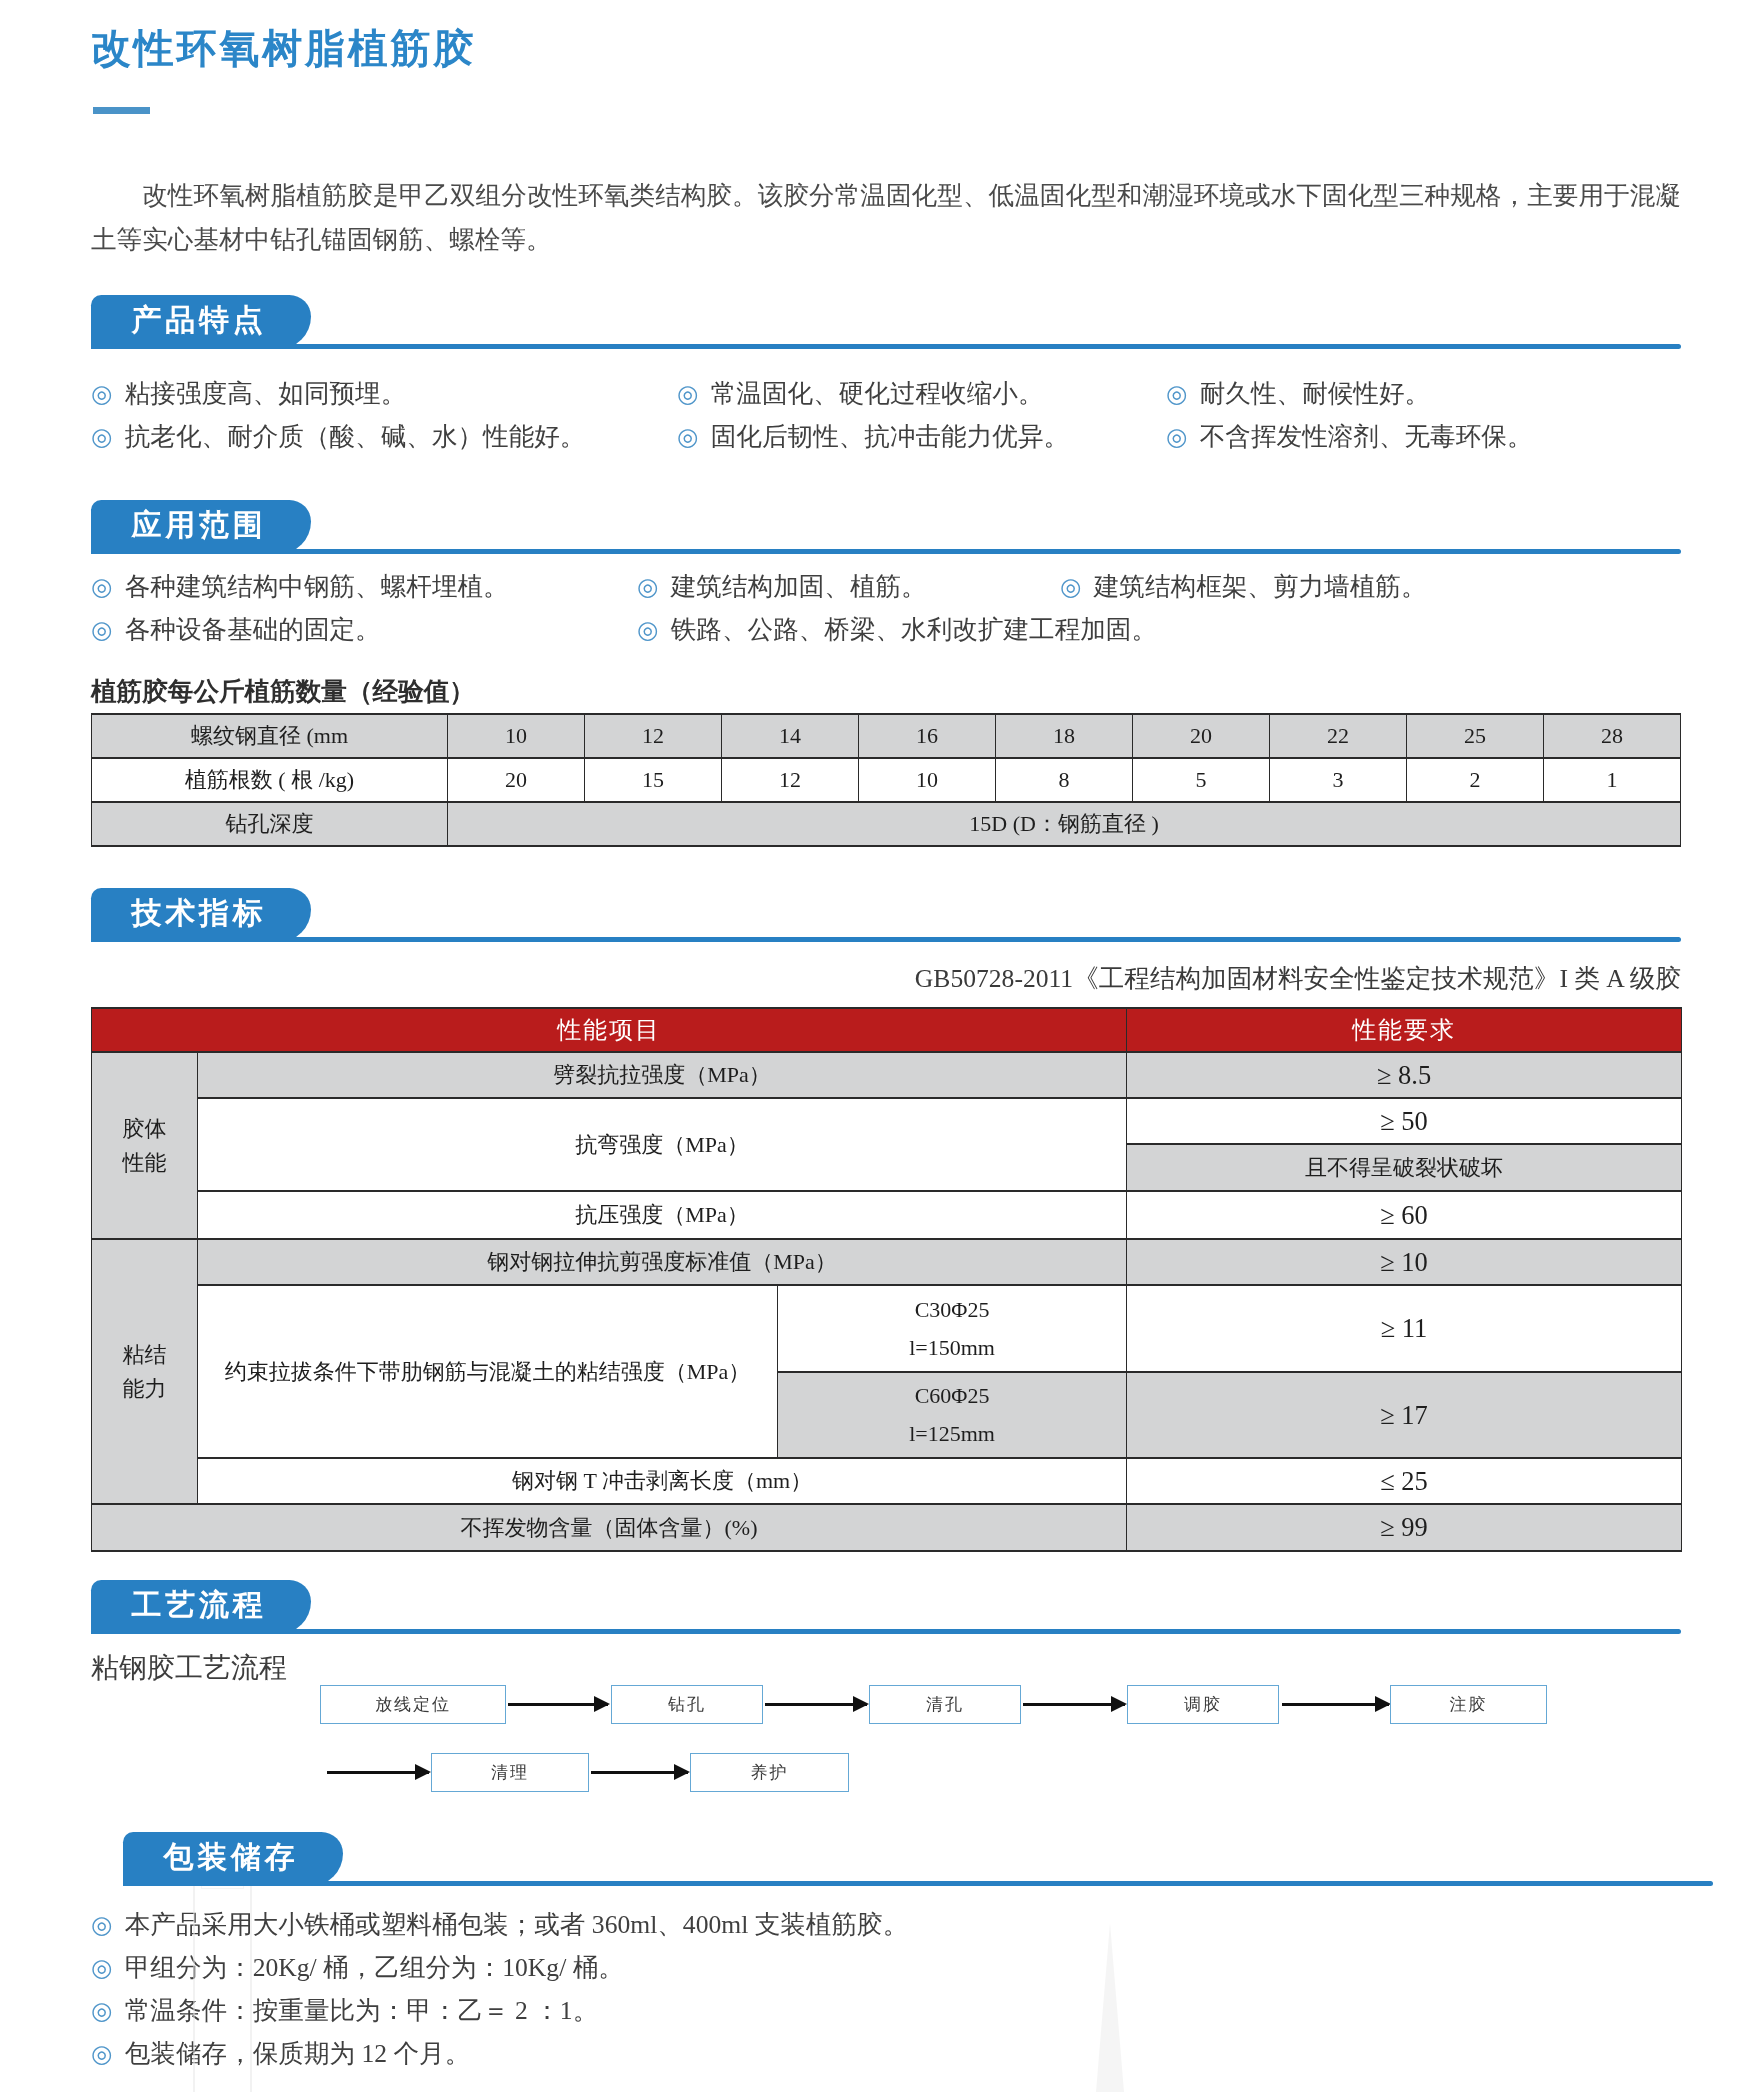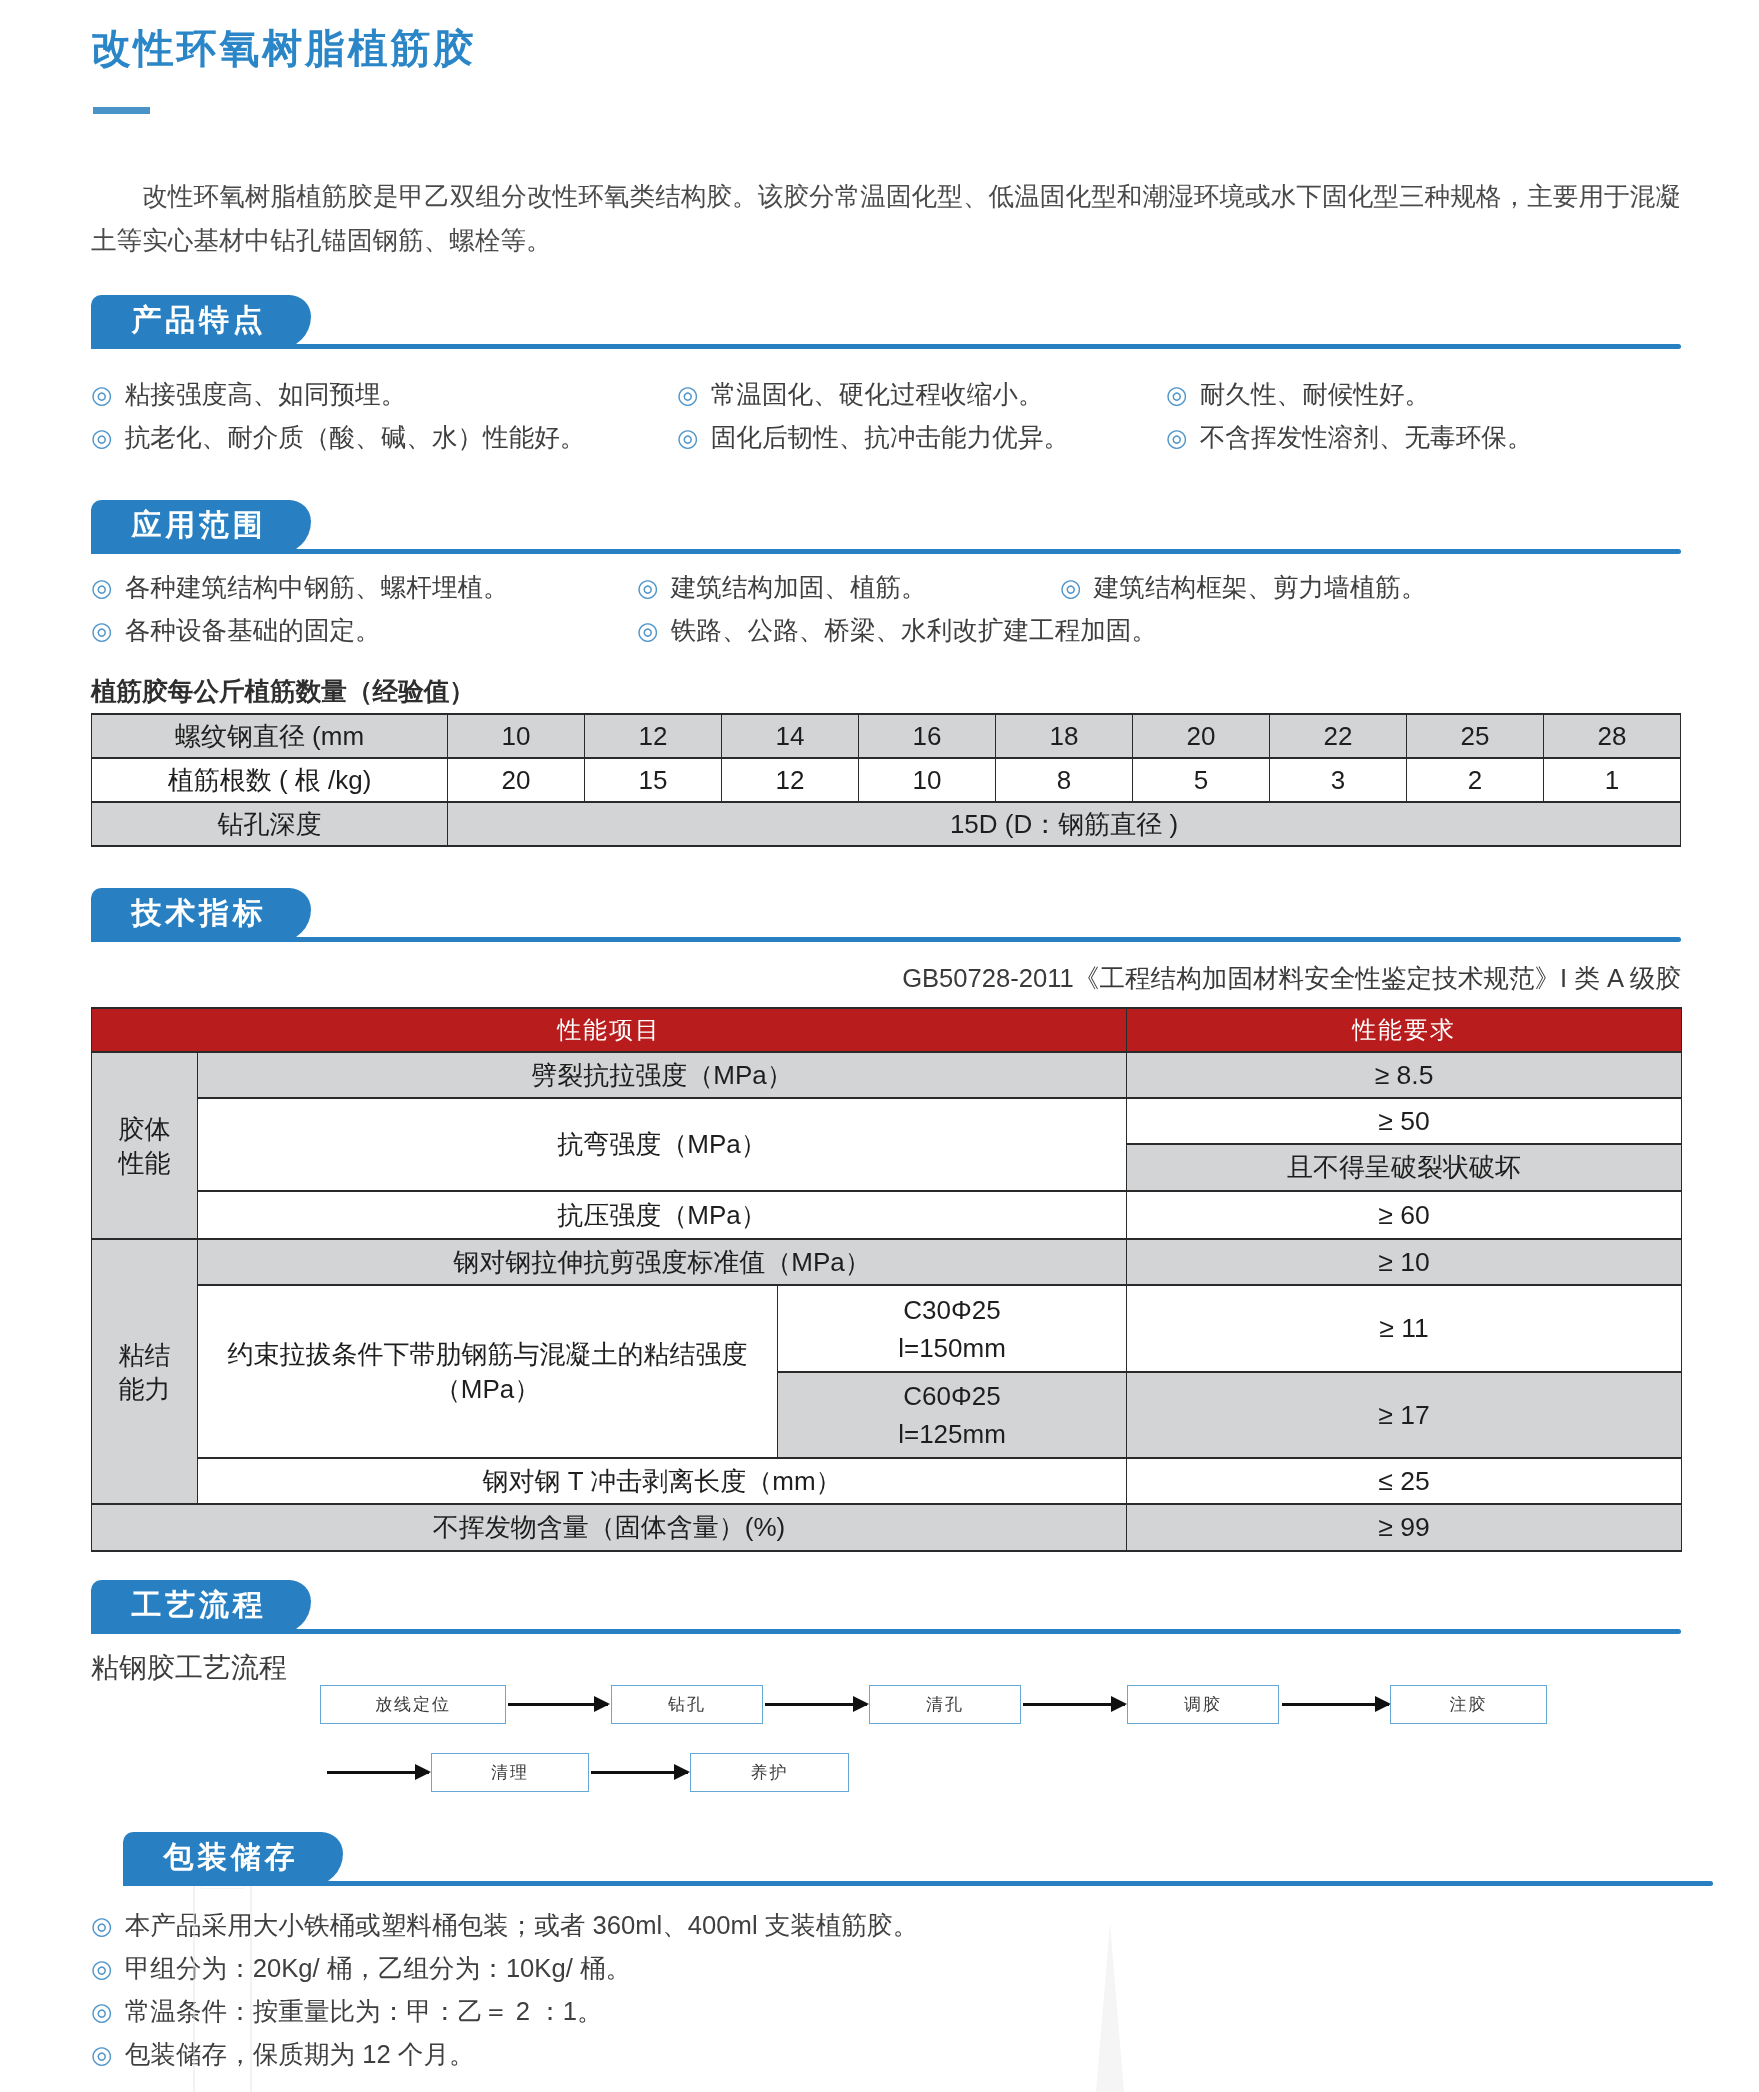--- a/index.html
+++ b/index.html
@@ -1,17 +1,17 @@
 <!DOCTYPE html>
 <html style="font-size:15px"><head>
 <meta charset="utf-8">
 <style>
   html,body{margin:0;padding:0;background:#fff;}
   .page{position:relative;width:1759px;height:2092px;background:#ffffff;overflow:hidden;
-        font-family:Liberation Sans, sans-serif;}
+        font-family:Liberation Serif, serif;}
   .content{position:absolute;left:91px;top:0;width:1590px;height:100%;}
 
   .doc-title{position:absolute;left:0;top:21px;font-size:40px;font-weight:bold;
              color:#2b86c8;letter-spacing:2.8px;}
   .title-dash{position:absolute;left:1.9px;top:107px;width:57px;height:6.6px;background:#4a93c8;}
 
   .intro{position:absolute;left:0;top:174px;width:1590px;font-size:25.6px;line-height:44px;
          color:#4a4a4a;text-indent:2em;text-align:justify;}
 
   .sec-head{position:absolute;left:0;width:1590px;height:55px;}
@@ -24,21 +24,21 @@
   .bullet-grid{position:absolute;left:0;display:grid;width:1590px;}
   .features{top:375px;grid-template-columns:586px 489px 515px;grid-auto-rows:43px;}
   .apps{top:568px;grid-template-columns:546px 423px 621px;grid-auto-rows:43px;}
   .bullet{font-size:25.6px;color:#3f3f3f;white-space:nowrap;line-height:38px;}
   .bullet .mark{color:#5096ca;margin-right:12.3px;font-size:24.6px;}
 
   .table-caption{position:absolute;left:0;top:674px;font-size:25.6px;font-weight:bold;color:#2e2e2e;}
 
   table.dtable{border-collapse:collapse;table-layout:fixed;position:absolute;left:0;background:#fff;}
   table.dtable td{border:1.9px solid #2a2a2a;border-top-width:2.8px;border-bottom-width:2.8px;
-      text-align:center;vertical-align:middle;font-size:26px;color:#1e1e1e;padding:0 7.6px;}
+      text-align:center;vertical-align:middle;font-size:22px;color:#1e1e1e;padding:0 7.6px;}
   .gray{background:#d3d4d5;}
   .t1{top:713px;width:1590px;}
   .t1 td{height:42px;}
   .t2{top:1007px;width:1590px;}
   .t2 tr.head td{background:#b91c1c;color:#ffffff;font-size:24px;height:42px;font-weight:normal;letter-spacing:1.9px;}
   .t2 .val{font-size:26.5px;}
   .group-cell span{display:inline-block;max-width:57px;line-height:34px;}
   .h46 td{height:44px;} .h48 td{height:45px;margin-top:35px;} .h49 td{height:46px;}
   .h90 td{height:85px;} .h89 td{height:84px;}
   .spec-inner{display:flex;flex-direction:column;align-items:center;line-height:38px;}

